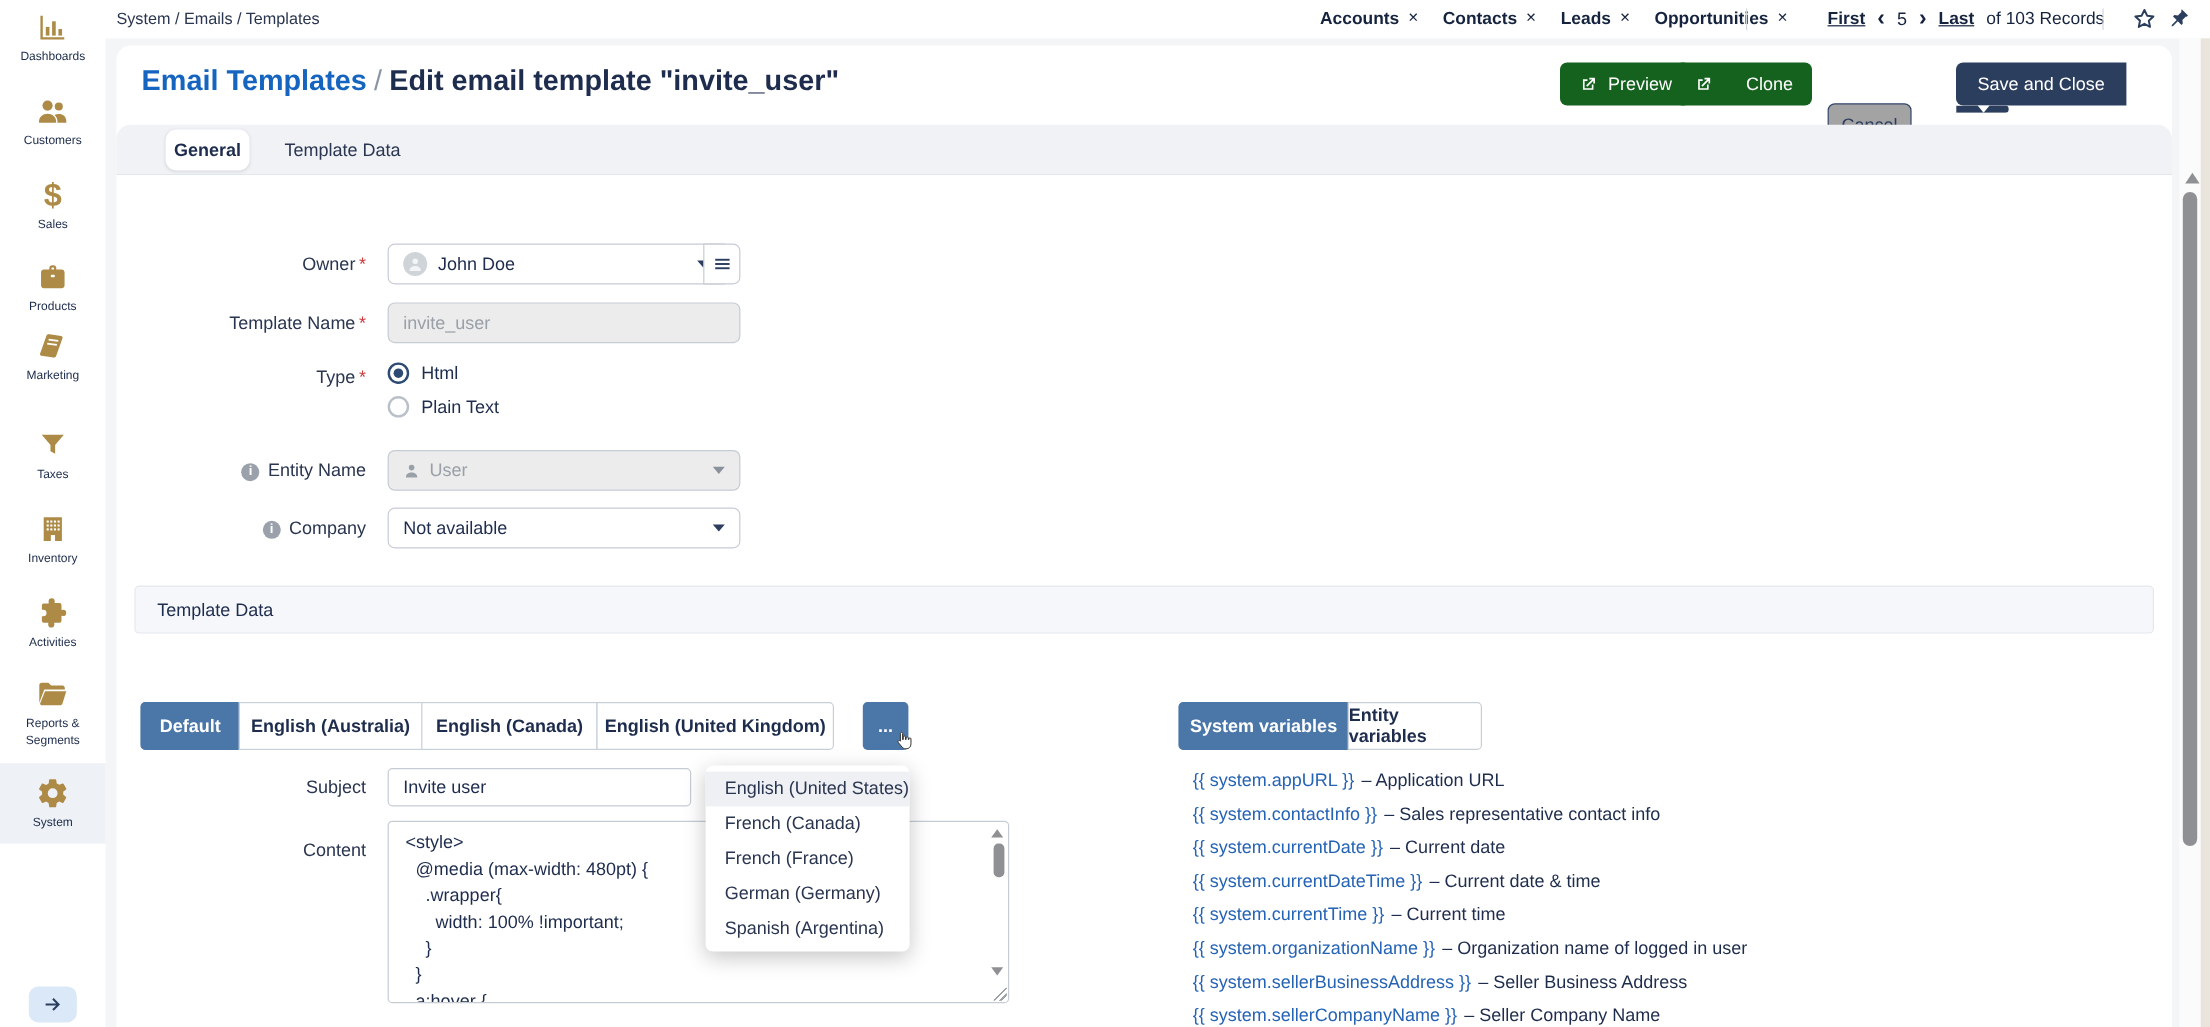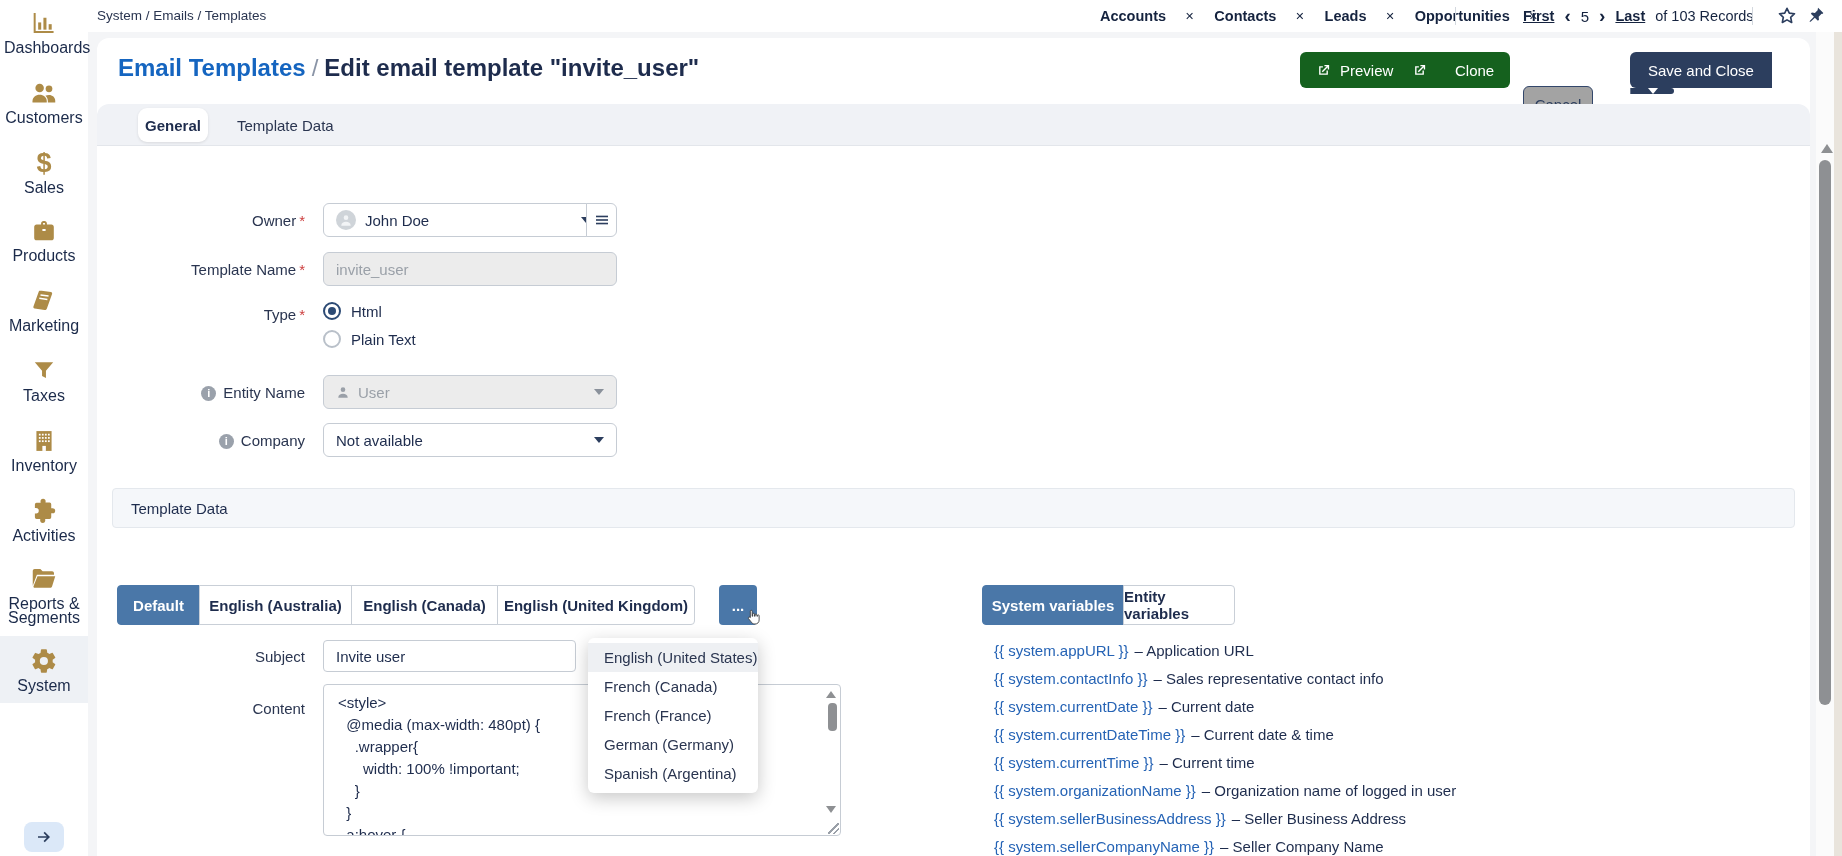--- a/index.html
+++ b/index.html
@@ -9,36 +9,36 @@
     background:#f4f5f7;
     font-family:"Liberation Sans","DejaVu Sans",sans-serif;
     color:#1e2c4d; font-size:15px;
   }
   svg { display:block; }
 
   
   .topbar { position:absolute; left:0; top:0; width:1842px; height:32px; background:#ffffff; }
   .breadcrumb { position:absolute; left:97px; top:8px; font-size:13.5px; color:#2a3550; }
   .quick-tabs { position:absolute; left:1100px; top:0; height:32px; display:flex; align-items:center; gap:20px; }
-  .quick-tab { display:flex; align-items:center; gap:19px; font-size:14.5px; font-weight:600; color:#15233f; cursor:pointer; white-space:nowrap; }
+  .quick-tab { display:flex; gap:7px; font-size:14.5px; font-weight:600; color:#15233f; cursor:pointer; white-space:nowrap; }
   .quick-tab .x { font-size:11px; font-weight:bold; }
   .tb-divider { position:absolute; top:7px; width:1px; height:18px; background:#d3d8de; }
   .pagination { position:absolute; left:1523px; top:0; height:32px; display:flex; align-items:center; gap:10px; font-size:14.5px; color:#15233f; }
   .pg-link { text-decoration:underline; font-weight:600; }
   .pg-chevron { font-size:19px; font-weight:bold; line-height:1; margin-top:-2px; }
   .pg-num { font-size:15px; }
   .pg-summary { white-space:nowrap; }
   .icon-btn { position:absolute; top:5px; }
 
   
   .sidebar { position:absolute; left:0; top:0; width:88px; height:856px; background:#ffffff; }
   .side-item { position:absolute; left:0; width:88px; display:flex; flex-direction:column; align-items:center; gap:3px; cursor:pointer; }
   .side-item.active { background:#eef1f5; padding:10px 0; }
   .side-icon { height:30px; display:flex; align-items:center; justify-content:center; }
-  .side-label { font-size:16px; line-height:14px; color:#1b2a4a; text-align:center; width:80px; }
+  .side-label { font-size:10px; line-height:14px; color:#1b2a4a; text-align:center; width:80px; }
   .dollar-glyph { font-size:27px; font-weight:bold; color:#ad8b47; line-height:30px; }
   .side-expand { position:absolute; left:24px; top:822px; width:40px; height:30px; background:#dbe8f8; border-radius:8px; display:flex; align-items:center; justify-content:center; cursor:pointer; }
 
   
   .card { position:absolute; left:97px; top:38px; width:1713px; height:818px; background:#ffffff; border-radius:12px 12px 0 0; }
 
   .page-title { position:absolute; left:21px; top:16px; font-size:24px; font-weight:bold; white-space:nowrap; }
   .title-link { color:#1565c0; cursor:pointer; }
   .title-sep { color:#8a94a6; font-weight:normal; padding:0 6px; }
 
@@ -188,21 +188,21 @@
   </div>
   <div class="side-item" style="top:216px;">
     <span class="side-icon">
       <svg width="28" height="28" viewBox="0 0 24 24" fill="#ad8b47">
           <path d="M9.5 6.5V5.6c0-1.2.9-2.1 2.1-2.1h.8c1.2 0 2.1.9 2.1 2.1v.9h3.9c1.1 0 2 .9 2 2v9.4c0 1.1-.9 2-2 2H5.6c-1.1 0-2-.9-2-2V8.5c0-1.1.9-2 2-2h3.9zm1.6 0h1.8v-.9c0-.3-.2-.5-.5-.5h-.8c-.3 0-.5.2-.5.5v.9z"></path>
           <rect x="10.6" y="10.2" width="2.8" height="1.8" fill="#fff" rx="0.5"></rect>
         </svg>
     </span>
     <span class="side-label">Products</span>
   </div>
-  <div class="side-item" style="top:286px;">
+  <div class="side-item" style="top:274px;">
     <span class="side-icon">
       <svg width="28" height="28" viewBox="0 0 24 24" fill="#ad8b47">
           <g transform="rotate(8 12 12)">
             <path d="M7.2 3.5h9.6c.8 0 1.4.7 1.2 1.5l-2.7 13.2c-.2.8-.9 1.3-1.7 1.3H4.9c-.8 0-1.4-.7-1.2-1.5L6.4 4.8c.1-.8.8-1.3 1.6-1.3z"></path>
             <path stroke="#fff" stroke-width="1.3" fill="none" d="M8.3 7.3h7M7.7 10.3h7"></path>
           </g>
         </svg>
     </span>
     <span class="side-label">Marketing</span>
   </div>

